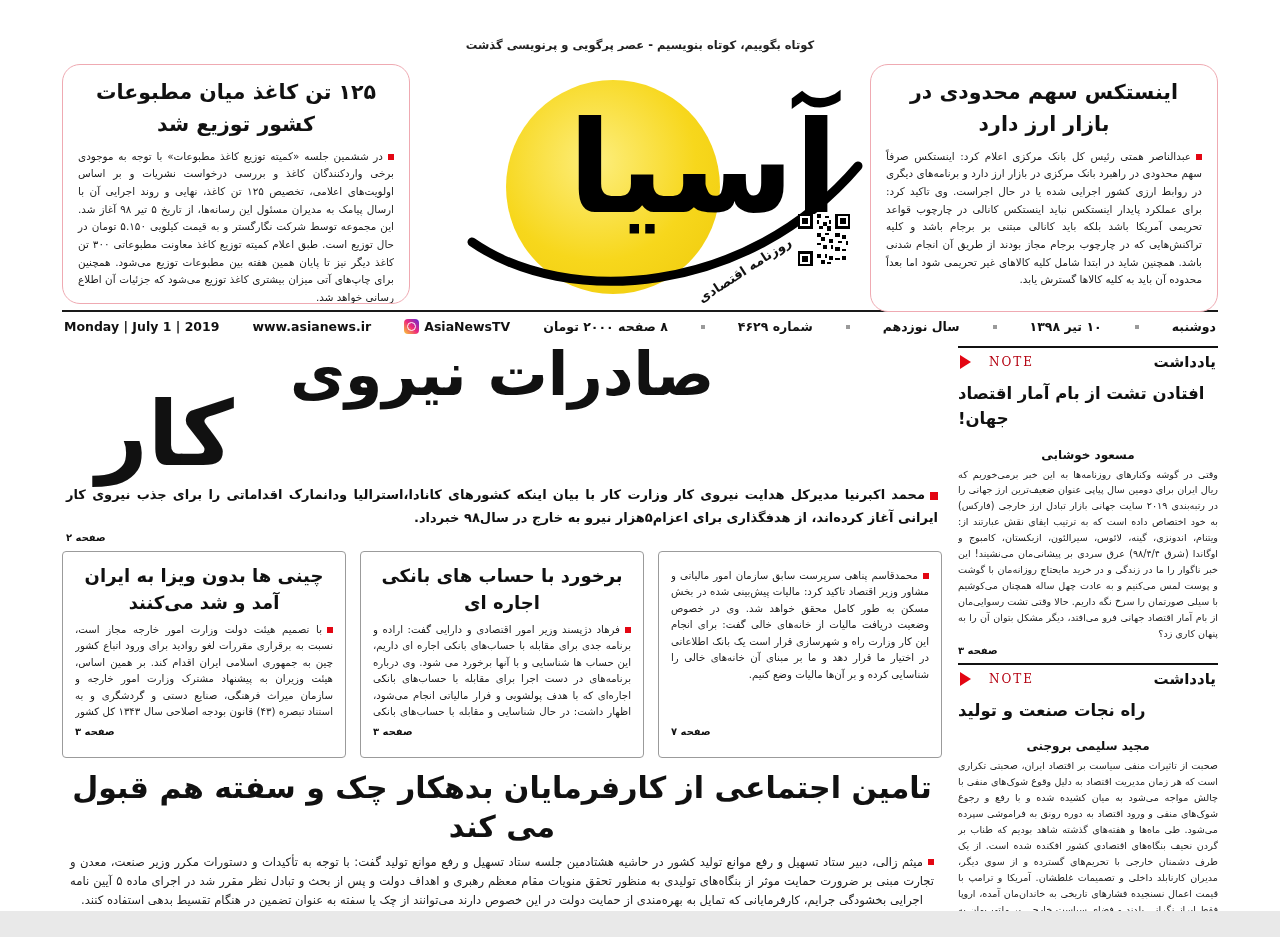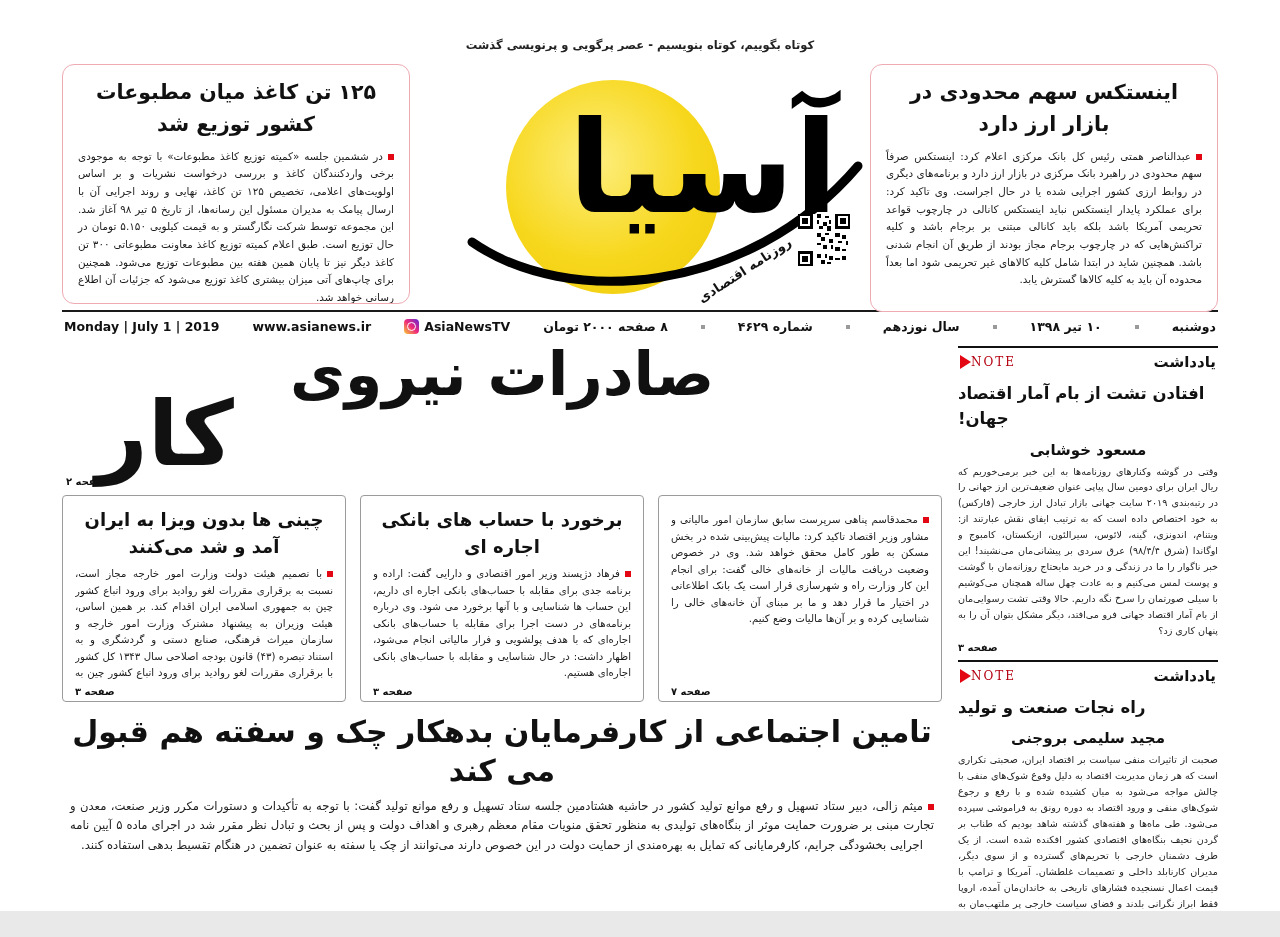--- a/index.html
+++ b/index.html
@@ -6,21 +6,21 @@
   html,body { background:#e9e9e9; }
   body { font-family:"DejaVu Sans", sans-serif; }
   .page {
     width:1280px; height:911px; margin:0 auto; background:#ffffff;
     position:relative; overflow:hidden; color:#111; direction:rtl;
   }
   
   .masthead { position:relative; height:310px; padding:64px 62px 0; display:flex; gap:18px; }
   .tagline { position:absolute; top:38px; left:0; right:0; text-align:center;
              font-size:11.5px; font-weight:bold; color:#222; }
-  .tbox { width:348px; flex:none; border:1.5px solid #efaab2; border-radius:12px;
+  .tbox { width:348px; flex:none; border:1.5px solid #efaab2; border-radius:18px;
           padding:12px 15px; overflow:hidden; background:#fff; }
   .tbox-instex { height:248px; }
   .tbox-paper  { height:240px; }
   .tbox-headline { font-size:20.5px; font-weight:bold; text-align:center; line-height:1.55; }
   .tbox-body { margin-top:7px; font-size:10.4px; line-height:1.7; text-align:justify; color:#1c1c1c; }
   .bullet { display:inline-block; width:8px; height:8px; background:#e30613; margin-left:5px; vertical-align:middle; }
   .bullet.small { width:6px; height:6px; }
   .logo-area { flex:1; position:relative; min-width:0; }
   .logo-circle { position:absolute; top:16px; left:78px; width:214px; height:214px; border-radius:50%;
                  background:radial-gradient(circle at 42% 38%, #fdee7d 0%, #f7d71c 55%, #eec90a 100%); }
@@ -46,40 +46,40 @@
   .main-headline { display:block; }
   .hl1 { display:block; font-size:60px; font-weight:bold; line-height:0.95; text-align:center;
          letter-spacing:-2px; white-space:nowrap; }
   .hl2 { display:block; font-size:90px; font-weight:bold; line-height:0.9; text-align:left;
          padding-left:34px; margin-top:-10px; }
   .lead { margin:10px 4px 0; font-size:13px; font-weight:bold; line-height:1.75; text-align:justify; }
   .page-ref { font-size:10px; font-weight:bold; text-align:left; color:#111; }
   .lead-ref { margin:2px 4px 0; }
   
   .boxes { display:flex; gap:14px; margin-top:8px; height:207px; }
-  .mbox { flex:1; border:1px solid #9b9b9b; border-radius:4px; padding:10px 12px 4px;
+  .mbox { flex:1; border:1px solid #9b9b9b; border-radius:4px; padding:10px 12px 20px;
           display:flex; flex-direction:column; overflow:hidden; background:#fff; }
   .mbox-headline { font-size:18px; font-weight:bold; text-align:center; line-height:1.5; min-height:54px; }
   .mbox-body { font-size:10.2px; line-height:1.62; text-align:justify; margin-top:6px; flex:1; overflow:hidden; color:#1c1c1c; }
   .mbox-ref { margin-top:3px; }
   
   .bottom { margin-top:10px; }
   .bottom-headline { font-size:30px; font-weight:bold; text-align:center; line-height:1.3; }
   .bottom-body { margin:7px 8px 0; font-size:11.6px; line-height:1.68; text-align:justify;
                  text-align-last:center; color:#1c1c1c; }
   
   .note-header { border-top:2.5px solid #111; display:flex; align-items:center;
                  justify-content:space-between; padding:5px 2px 4px; }
   .note-label-fa { font-size:15px; font-weight:bold; }
-  .note-label-en { display:inline-flex; align-items:center; gap:0; color:#b40010;
+  .note-label-en { display:inline-flex; align-items:center; gap:18px; color:#b40010;
                    font-family:"DejaVu Serif", serif; font-size:12px; letter-spacing:2px; }
   .pennant { width:0; height:0; border-top:7px solid transparent; border-bottom:7px solid transparent;
              border-left:11px solid #e30613; }
   .note-title { font-size:16.5px; font-weight:bold; text-align:left; line-height:1.5; margin-top:7px; }
-  .note-author { font-size:15px; font-weight:bold; text-align:center; margin:9px 0 5px; }
+  .note-author { font-size:12px; font-weight:bold; text-align:center; margin:16px 0 5px; }
   .note-body { font-size:9.6px; line-height:1.66; text-align:justify; color:#1c1c1c; }
   .note-ref { margin:3px 0 7px; }
 </style>
 </head>
 <body>
 
 <div class="page">
 
   <header class="masthead">
     <div class="tagline">کوتاه بگوییم، کوتاه بنویسیم - عصر پرگویی و پرنویسی گذشت</div>
@@ -197,20 +197,21 @@
 
     </aside>
 
     <main class="main-col">
 
       <h1 class="main-headline">
         <span class="hl1">صادرات نیروی</span>
         <span class="hl2">کار</span>
       </h1>
 
+      <p class="lead"><span class="bullet"></span><span>محمد اکبرنیا مدیرکل هدایت نیروی کار وزارت کار با بیان اینکه کشورهای کانادا،استرالیا ودانمارک اقداماتی را برای جذب نیروی کار ایرانی آغاز کرده‌اند، از هدفگذاری برای اعزام۵هزار نیرو به خارج در سال۹۸ خبرداد.</span></p>
       <div class="page-ref lead-ref">صفحه ۲</div>
 
       <div class="boxes">
 
         <section class="mbox">
           <p class="mbox-body"><span class="bullet small"></span><span>محمدقاسم پناهی سرپرست سابق سازمان امور مالیاتی و مشاور وزیر اقتصاد تاکید کرد: مالیات پیش‌بینی شده در بخش مسکن به طور کامل محقق خواهد شد. وی در خصوص وضعیت دریافت مالیات از خانه‌های خالی گفت: برای انجام این کار وزارت راه و شهرسازی قرار است یک بانک اطلاعاتی در اختیار ما قرار دهد و ما بر مبنای آن خانه‌های خالی را شناسایی کرده و بر آن‌ها مالیات وضع کنیم.</span></p>
           <div class="page-ref mbox-ref">صفحه ۷</div>
         </section>
 
         <section class="mbox">

